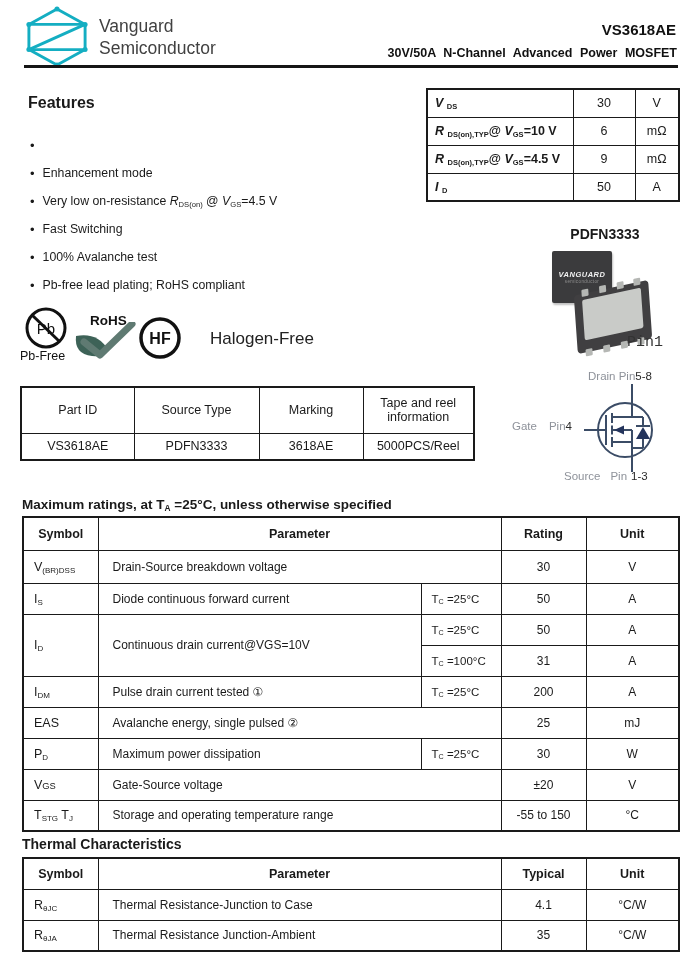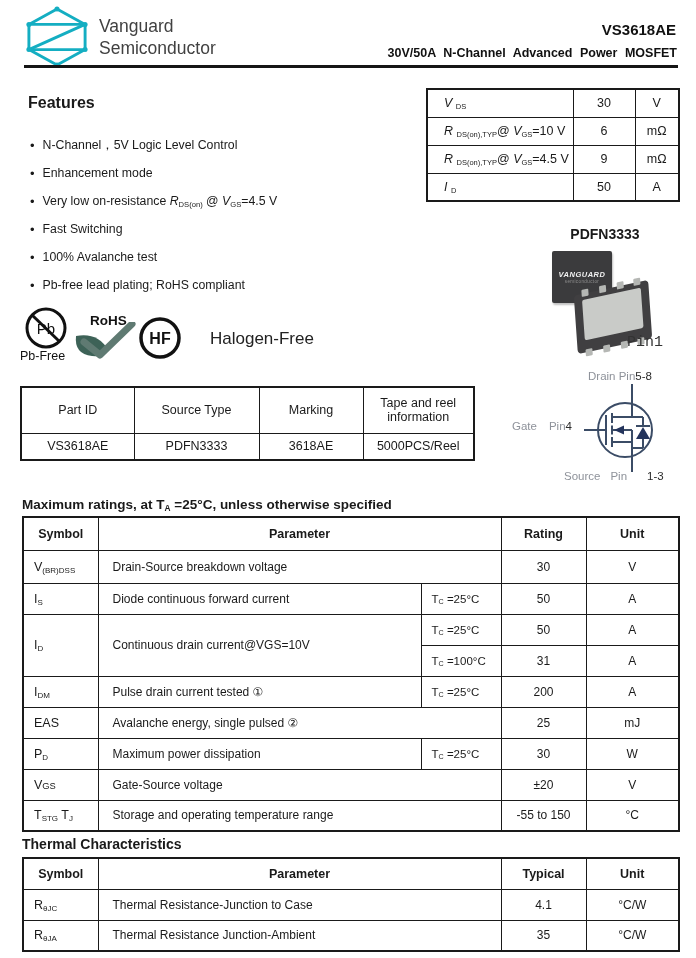--- a/index.html
+++ b/index.html
@@ -27,21 +27,21 @@
 
   
   table { border-collapse:collapse; table-layout:fixed; }
   table, td, th { border:1px solid #1a1a1a; }
   table { border-width:2px; }
   td, th { overflow:hidden; }
 
   
   .ks { left:426px; top:88px; width:252px; }
   .ks td { height:28px; font-size:12.5px; }
-  .ks .p { padding-left:16px; text-align:left; }
+  .ks .p { padding-left:7px; text-align:left;font-weight:bold; }
   .ks .p sub { font-size:7.5px; }
   .ks .v, .ks .u { text-align:center; }
 
   
   .pkg-name { left:540px; top:226px; width:130px; text-align:center; font-size:14px; font-weight:bold; }
   .chip-top { left:552px; top:251px; width:60px; height:52px; background:#3b3b3d;
               border-radius:2px; box-shadow:1px 2px 2px rgba(0,0,0,.25);
               display:flex; flex-direction:column; align-items:center; justify-content:center; }
   .chip-top .cb { color:#f2f2f2; font-size:7.5px; font-weight:bold; letter-spacing:.5px; font-style:italic; }
   .chip-top .cs { color:#8f8f8f; font-size:4.5px; letter-spacing:.4px; }
@@ -112,21 +112,20 @@
     <div>Semiconductor</div>
   </div>
   <div class="abs partnum">VS3618AE</div>
   <div class="abs subtitle">30V/50A N-Channel Advanced Power MOSFET</div>
   <div class="abs headrule"></div>
 
   <div class="abs features-title">Features</div>
   <ul class="abs features-list">
     <li>
         <span class="blt">•</span>
-        <span>N-Channel，5V Logic Level Control</span>
       </li>
     <li>
         <span class="blt">•</span>
         <span>Enhancement mode</span>
       </li>
     <li>
         <span class="blt">•</span>
         <span>Very low on-resistance <i>R</i><sub>DS(on)</sub> @ <i>V</i><sub>GS</sub>=4.5 V</span>
       </li>
     <li>
@@ -236,21 +235,21 @@
     </table>
 
   <div class="abs pind">
     <div class="pind-drain">
       <span class="lab">Drain Pin</span><span class="num">5-8</span>
     </div>
     <div class="pind-gate">
       <span class="lab">Gate</span><span class="lab" style="margin-left:12px;">Pin</span><span class="num">4</span>
     </div>
     <div class="pind-source">
-      <span class="lab">Source</span><span class="lab" style="margin-left:10px;">Pin</span><span class="num" style="margin-left:20px;">1-3</span>
+      <span class="lab">Source</span><span class="lab" style="margin-left:10px;">Pin</span><span class="num" style="margin-left:4px;">1-3</span>
     </div>
     <svg style="position:absolute; left:68px; top:12px;" width="90" height="92" viewBox="0 0 90 92">
       <g stroke="#3b4c66" stroke-width="2" fill="none">
         <circle cx="45" cy="48" r="27"></circle>
         <path d="M52,2 L52,35"></path>
         <path d="M32,35 L63,35"></path>
         <path d="M63,35 L63,44"></path>
         <path d="M56,44 L70,44"></path>
         <path d="M63,57 L63,66"></path>
         <path d="M52,66 L63,66"></path>

